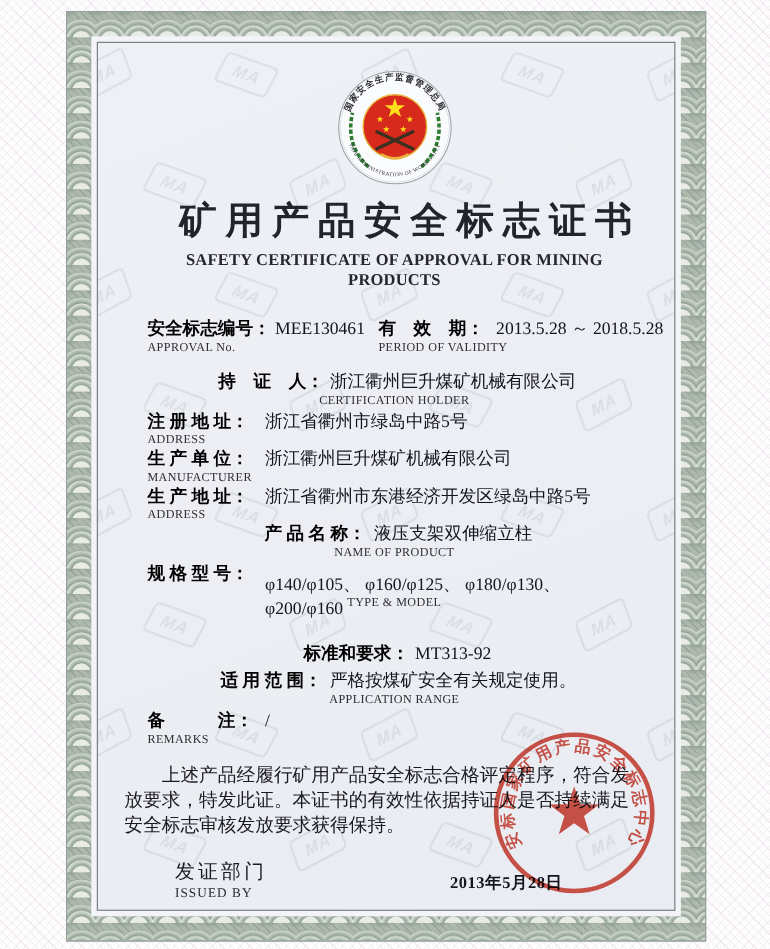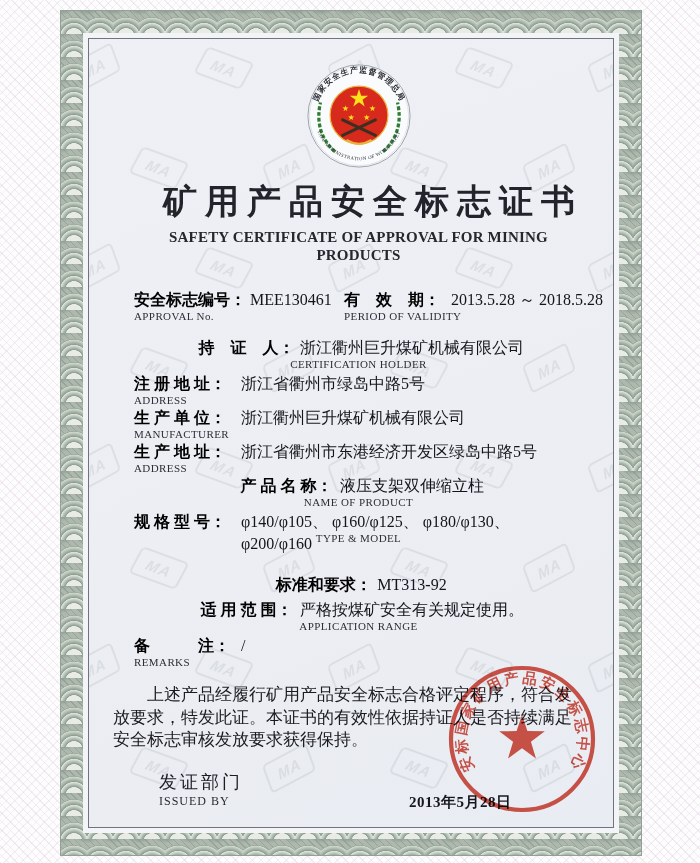--- a/index.html
+++ b/index.html
@@ -50,21 +50,21 @@
   .subtitle{
     margin-top:7px;text-align:center;font-size:15px;font-weight:bold;
     color:#26262e;letter-spacing:.2px;line-height:18px;
   }
   .rows{margin-top:25px;}
   .row{position:relative;margin-bottom:1px;}
   .zh{font-size:16px;line-height:22px;color:#0e0e14;white-space:nowrap;}
   .lbl{display:inline-block;width:107px;font-weight:bold;color:#000;vertical-align:top;}
   .lbl-n{width:auto;}
   .val{color:#14141c;}
-  .val-block{display:inline-block;vertical-align:top;}
+  .val-block{display:inline-block;vertical-align:top;margin-top:10px;}
   .cap{
     font-size:11px;line-height:11px;color:#2e2e34;letter-spacing:.4px;
     font-family:"Liberation Serif", serif;
   }
   .row-split{display:flex;}
   .fld-a{flex:0 0 210px;}
   .fld-b{flex:1;}
   .mb-lg{margin-bottom:15px;}
   .mb-md{margin-bottom:3px;text-align:center;}
   .mb-xl{margin-bottom:30px;}

